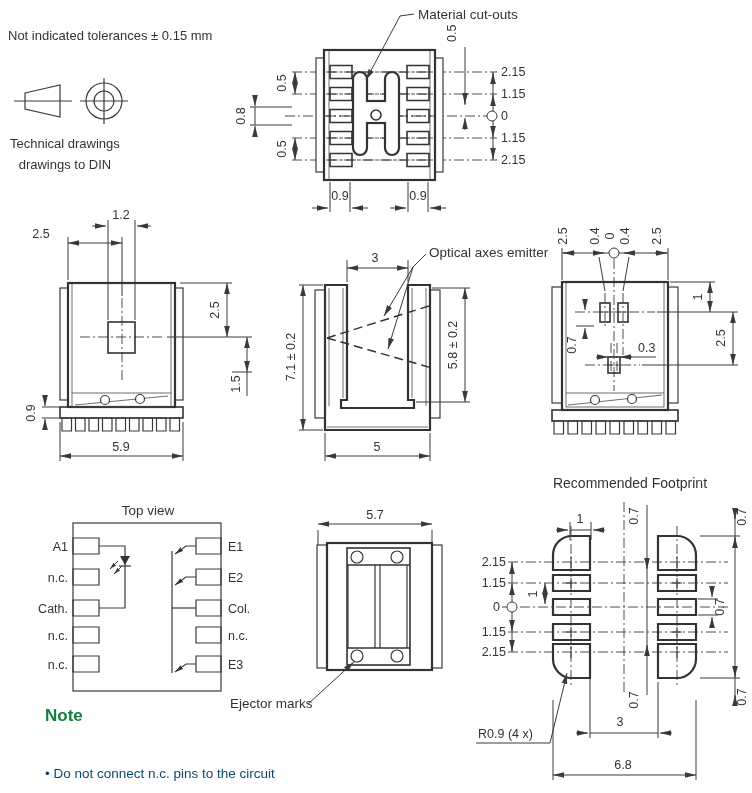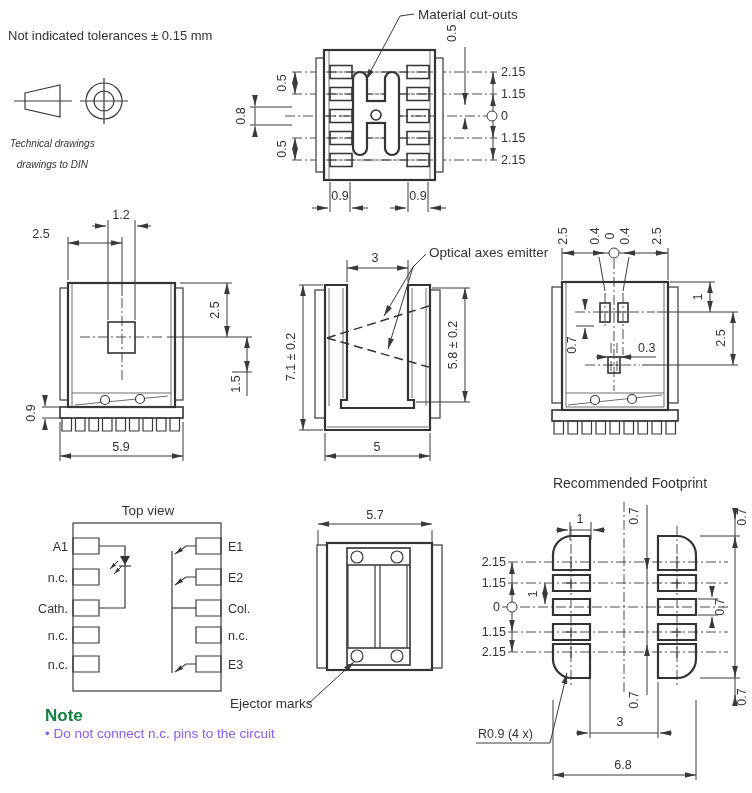--- a/index.html
+++ b/index.html
@@ -11,21 +11,21 @@
   svg text.big{font-size:13.5px;}
   .o2{stroke:#333;stroke-width:2.2;fill:none;}
   .o16{stroke:#333;stroke-width:1.6;fill:none;}
   .o12{stroke:#3a3a3a;stroke-width:1.2;fill:none;}
   .o08{stroke:#4a4a4a;stroke-width:0.8;fill:none;}
   .dim{stroke:#3a3a3a;stroke-width:1;fill:none;}
   .cl{stroke:#3a3a3a;stroke-width:0.9;fill:none;stroke-dasharray:10 3 2 3;}
   .dsh{stroke:#333;stroke-width:1.5;fill:none;stroke-dasharray:9 5;}
   .wf{fill:#ffffff;}
   #note-block b{font-size:17px;color:#15803d;}
-  #note-block div{font-size:13.5px;color:#8b5cf6;}
+  #note-block div{font-size:13.5px;color:#0c4a6e;margin-top:40px;}
 </style>
 </head>
 <body>
 
 <svg width="0" height="0" style="position:absolute" aria-hidden="true">
   <defs>
     <marker id="arr" viewBox="0 0 10 6" refX="10" refY="3" markerWidth="11" markerHeight="6.6" orient="auto-start-reverse">
       <path d="M10,3 L0,0.4 L0,5.6 Z" fill="#3a3a3a"></path>
     </marker>
     <marker id="arrs" viewBox="0 0 10 6" refX="10" refY="3" markerWidth="7" markerHeight="4.5" orient="auto-start-reverse">
@@ -42,21 +42,21 @@
     <polygon class="o12" points="15,21 50,13 50,45 15,37" fill="none"></polygon>
   </g>
   <g>
     <circle class="o12" cx="94" cy="29" r="18"></circle>
     <circle class="o12" cx="94" cy="29" r="10"></circle>
     <line class="o12" x1="70" y1="29" x2="118" y2="29"></line>
     <line class="o12" x1="94" y1="6" x2="94" y2="52"></line>
   </g>
 </svg>
 
-<div class="abs note-text" style="left:10px;top:133px;line-height:21px;font-size:10px;font-style:italic;">
+<div class="abs note-text" style="left:10px;top:133px;line-height:21px;font-size:13px;">
   <div>Technical drawings</div>
   <div>drawings to DIN</div>
 </div>
 
 <svg class="abs" style="left:230px;top:0;" width="322" height="225">
 
   <g class="cl">
     <line x1="62" y1="72" x2="267" y2="72"></line>
     <line x1="62" y1="94" x2="267" y2="94"></line>
     <line x1="55" y1="116" x2="258" y2="116"></line>

